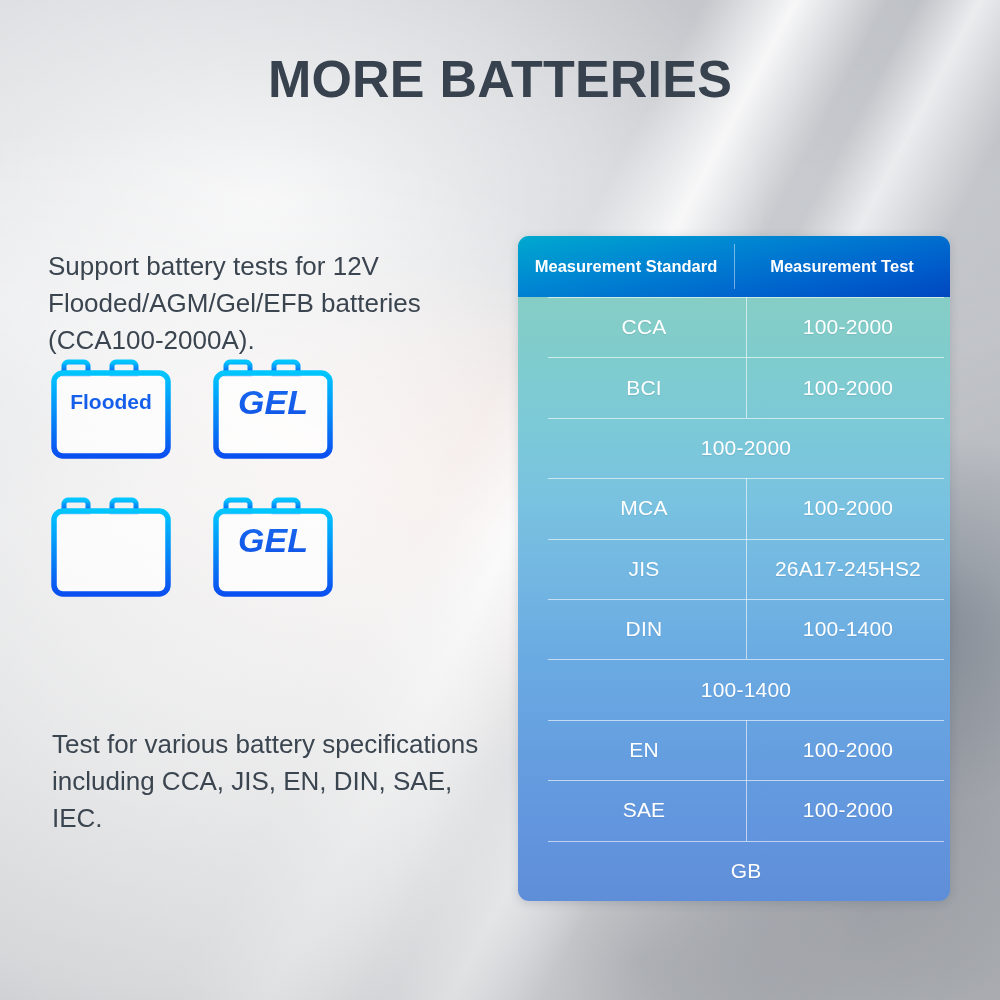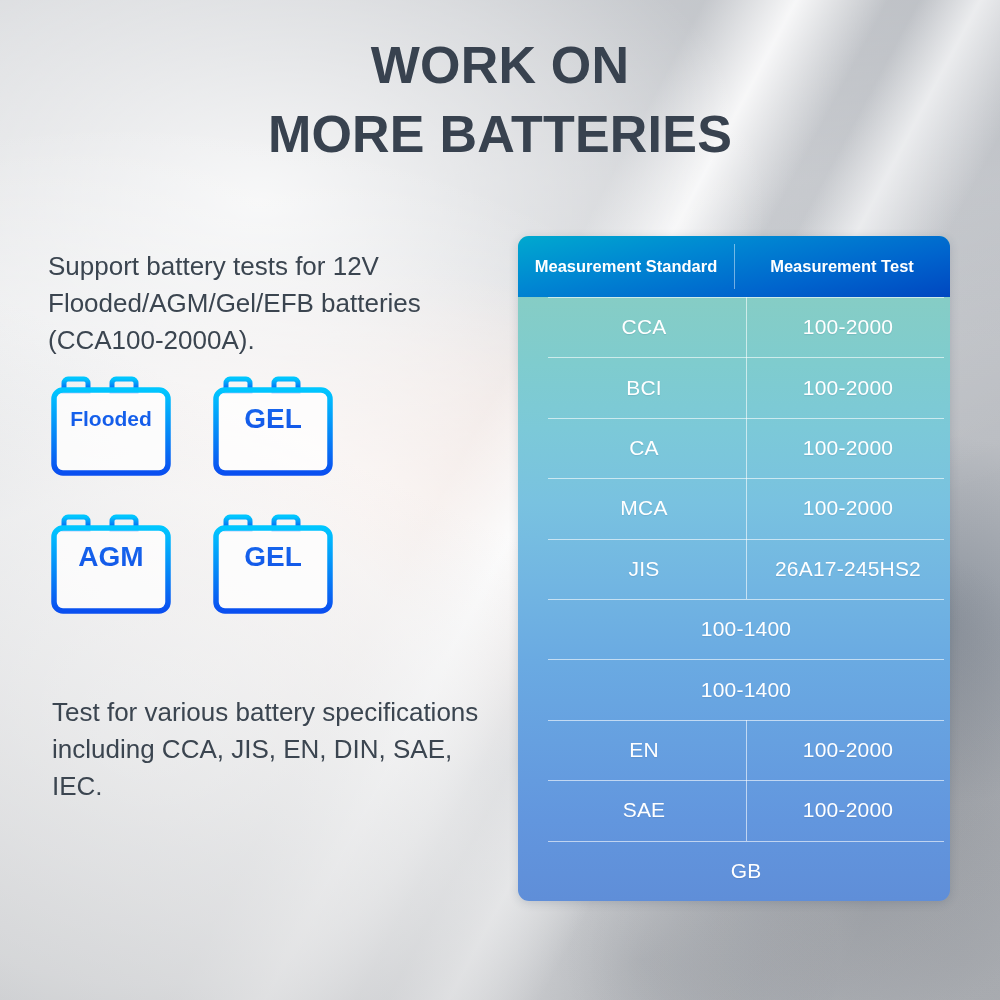--- a/index.html
+++ b/index.html
@@ -83,32 +83,32 @@
   }
   .para {
     color: #3b4550;
     font-size: 26px;
     line-height: 1.42;
     font-weight: 400;
   }
   .para-2 {
     position: absolute;
     left: 52px;
-    top: 668px;
+    top: 700px;
     width: 430px;
     color: #3b4550;
     font-size: 26px;
     line-height: 1.42;
   }
 
   
   .battery-grid {
     position: absolute;
     left: 50px;
-    top: 365px;
+    top: 348px;
     width: 300px;
     display: grid;
     grid-template-columns: 140px 140px;
     grid-template-rows: 130px 130px;
     column-gap: 22px;
     row-gap: 8px;
   }
   .battery-cell {
     position: relative;
     width: 130px;
@@ -126,21 +126,21 @@
     justify-content: center;
     font-weight: 700;
     pointer-events: none;
     background: linear-gradient(180deg, #1f7ef5 0%, #0a3fe0 100%);
     -webkit-background-clip: text;
     background-clip: text;
     color: transparent;
     -webkit-text-fill-color: transparent;
   }
   .battery-label.small { font-size: 21px; }
-  .battery-label.big { font-size: 28px; }
+  .battery-label.big { font-size: 34px; font-style: italic; }
 
   
   .spec-table {
     position: absolute;
     left: 518px;
     top: 236px;
     width: 432px;
     height: 665px;
     border-radius: 11px;
     overflow: hidden;
@@ -227,21 +227,20 @@
 </head>
 <body>
 
 <div id="page">
 
   <div class="bg-layer bg-photo"></div>
   <div class="bg-layer bg-wash"></div>
   <div class="bg-layer bg-vignette"></div>
 
   <div class="headline">
-    <span class="line1">WORK ON</span>
     <span class="line2">MORE BATTERIES</span>
   </div>
 
   <div class="left-col">
     <p class="para">Support battery tests for 12V Flooded/AGM/Gel/EFB batteries (CCA100-2000A).</p>
   </div>
 
   <div class="battery-grid">
 
     <div class="battery-cell">
@@ -279,21 +278,20 @@
         <defs>
           <linearGradient id="bgrad2" x1="0" y1="0" x2="0" y2="1">
             <stop offset="0%" stop-color="#00c6ff"></stop>
             <stop offset="100%" stop-color="#0a4ff0"></stop>
           </linearGradient>
         </defs>
         <path d="M18 14 h16 a4 4 0 0 1 4 4 v8 h-24 v-8 a4 4 0 0 1 4 -4 z" fill="none" stroke="url(#bgrad2)" stroke-width="5"></path>
         <path d="M66 14 h16 a4 4 0 0 1 4 4 v8 h-24 v-8 a4 4 0 0 1 4 -4 z" fill="none" stroke="url(#bgrad2)" stroke-width="5"></path>
         <rect x="4" y="25" width="114" height="83" rx="9" fill="rgba(255,255,255,.72)" stroke="url(#bgrad2)" stroke-width="5.5"></rect>
       </svg>
-      <span class="battery-label big">AGM</span>
     </div>
 
     <div class="battery-cell">
       <svg width="130" height="115" viewBox="0 0 130 115">
         <defs>
           <linearGradient id="bgrad3" x1="0" y1="0" x2="0" y2="1">
             <stop offset="0%" stop-color="#00c6ff"></stop>
             <stop offset="100%" stop-color="#0a4ff0"></stop>
           </linearGradient>
         </defs>
@@ -317,32 +315,32 @@
 
     <div class="trow">
       <div class="td">CCA</div>
       <div class="td">100-2000</div>
     </div>
     <div class="trow">
       <div class="td">BCI</div>
       <div class="td">100-2000</div>
     </div>
     <div class="trow">
-      <div class="td">CA</div>
       <div class="td">100-2000</div>
     </div>
     <div class="trow">
       <div class="td">MCA</div>
       <div class="td">100-2000</div>
     </div>
     <div class="trow">
       <div class="td">JIS</div>
       <div class="td">26A17-245HS2</div>
     </div>
     <div class="trow">
+      <div class="td">DIN</div>
       <div class="td">100-1400</div>
     </div>
     <div class="trow">
       <div class="td">100-1400</div>
     </div>
     <div class="trow">
       <div class="td">EN</div>
       <div class="td">100-2000</div>
     </div>
     <div class="trow">

